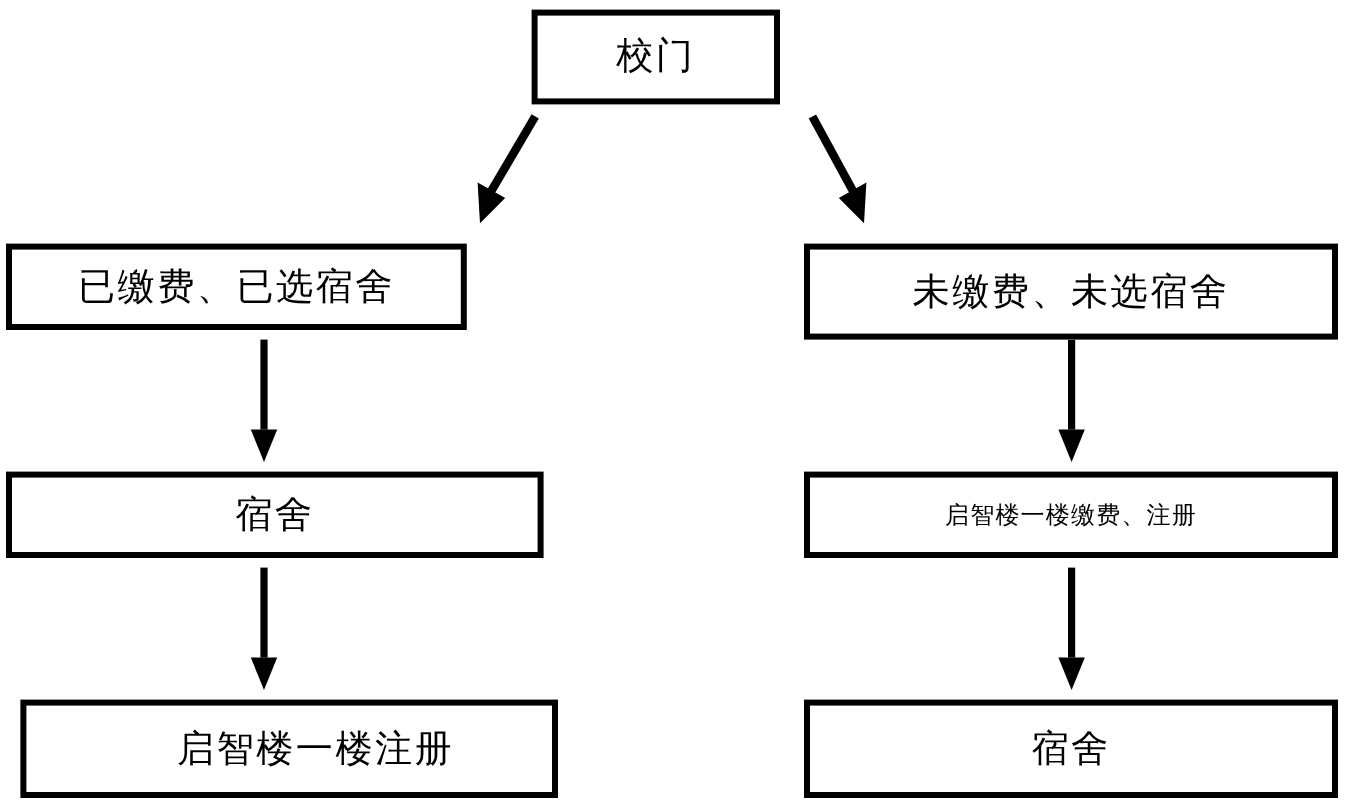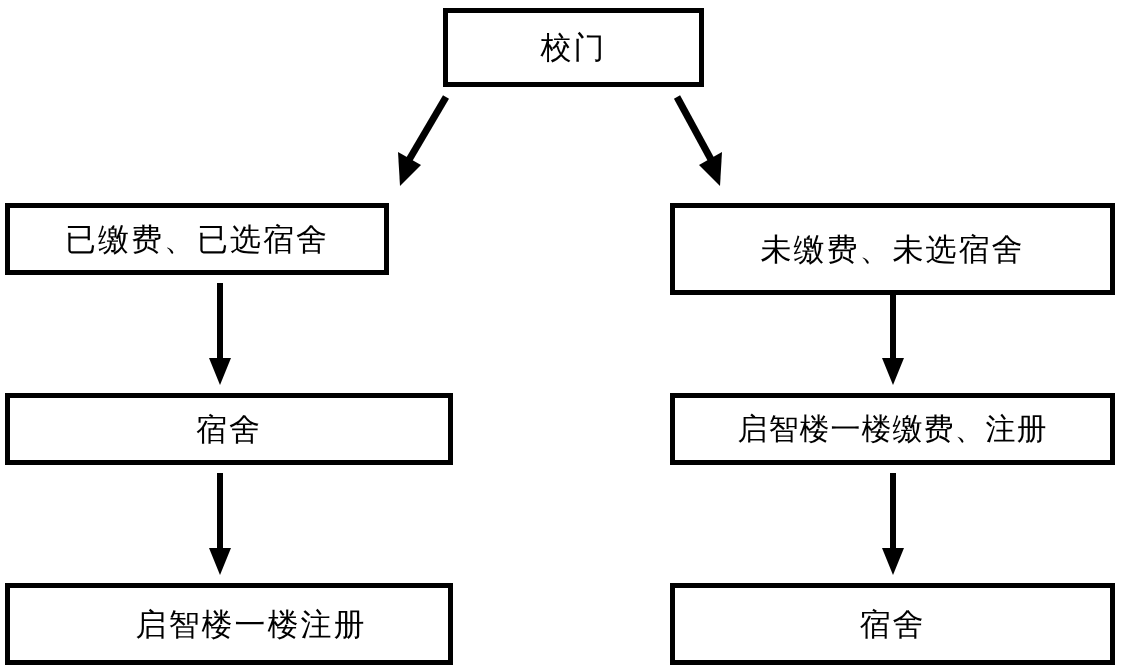--- a/index.html
+++ b/index.html
@@ -29,21 +29,21 @@
   }
   .node-label {
     font-family: "DejaVu Serif", "Liberation Serif", serif;
     font-size: 31px;
     line-height: 1;
     color: #000000;
     letter-spacing: 2px;
     white-space: nowrap;
   }
   .node-label.wide {
-    font-size: 30px;
+    font-size: 20px;
     letter-spacing: 1px;
   }
   .edge-layer {
     position: absolute;
     left: 0;
     top: 0;
     width: 1122px;
     height: 669px;
     pointer-events: none;
   }
@@ -88,41 +88,41 @@
       <polygon class="edge-head" points="893,385 882,358 904,358"></polygon>
     </g>
 
     <g>
       <line class="edge-line" x1="893" y1="473" x2="893" y2="548" stroke-width="6"></line>
       <polygon class="edge-head" points="893,575 882,548 904,548"></polygon>
     </g>
 
   </svg>
 
-  <div class="node" style="left:443px; top:8px; width:261px; height:79px;">
+  <div class="node" style="left:443px; top:8px; width:207px; height:79px;">
     <span class="node-label">校门</span>
   </div>
 
   <div class="node" style="left:5px; top:203px; width:384px; height:72px;">
     <span class="node-label">已缴费、已选宿舍</span>
   </div>
 
-  <div class="node" style="left:670px; top:203px; width:445px; height:92px;">
+  <div class="node" style="left:670px; top:203px; width:445px; height:80px;">
     <span class="node-label">未缴费、未选宿舍</span>
   </div>
 
   <div class="node" style="left:5px; top:393px; width:448px; height:72px;">
     <span class="node-label">宿舍</span>
   </div>
 
   <div class="node" style="left:670px; top:393px; width:445px; height:72px;">
     <span class="node-label wide">启智楼一楼缴费、注册</span>
   </div>
 
-  <div class="node" style="left:5px; top:583px; width:448px; height:82px;padding-left:44px;">
+  <div class="node" style="left:17px; top:583px; width:448px; height:82px;padding-left:44px;">
     <span class="node-label">启智楼一楼注册</span>
   </div>
 
   <div class="node" style="left:670px; top:583px; width:445px; height:82px;">
     <span class="node-label">宿舍</span>
   </div>
 
 </div>
 
 </body></html>

